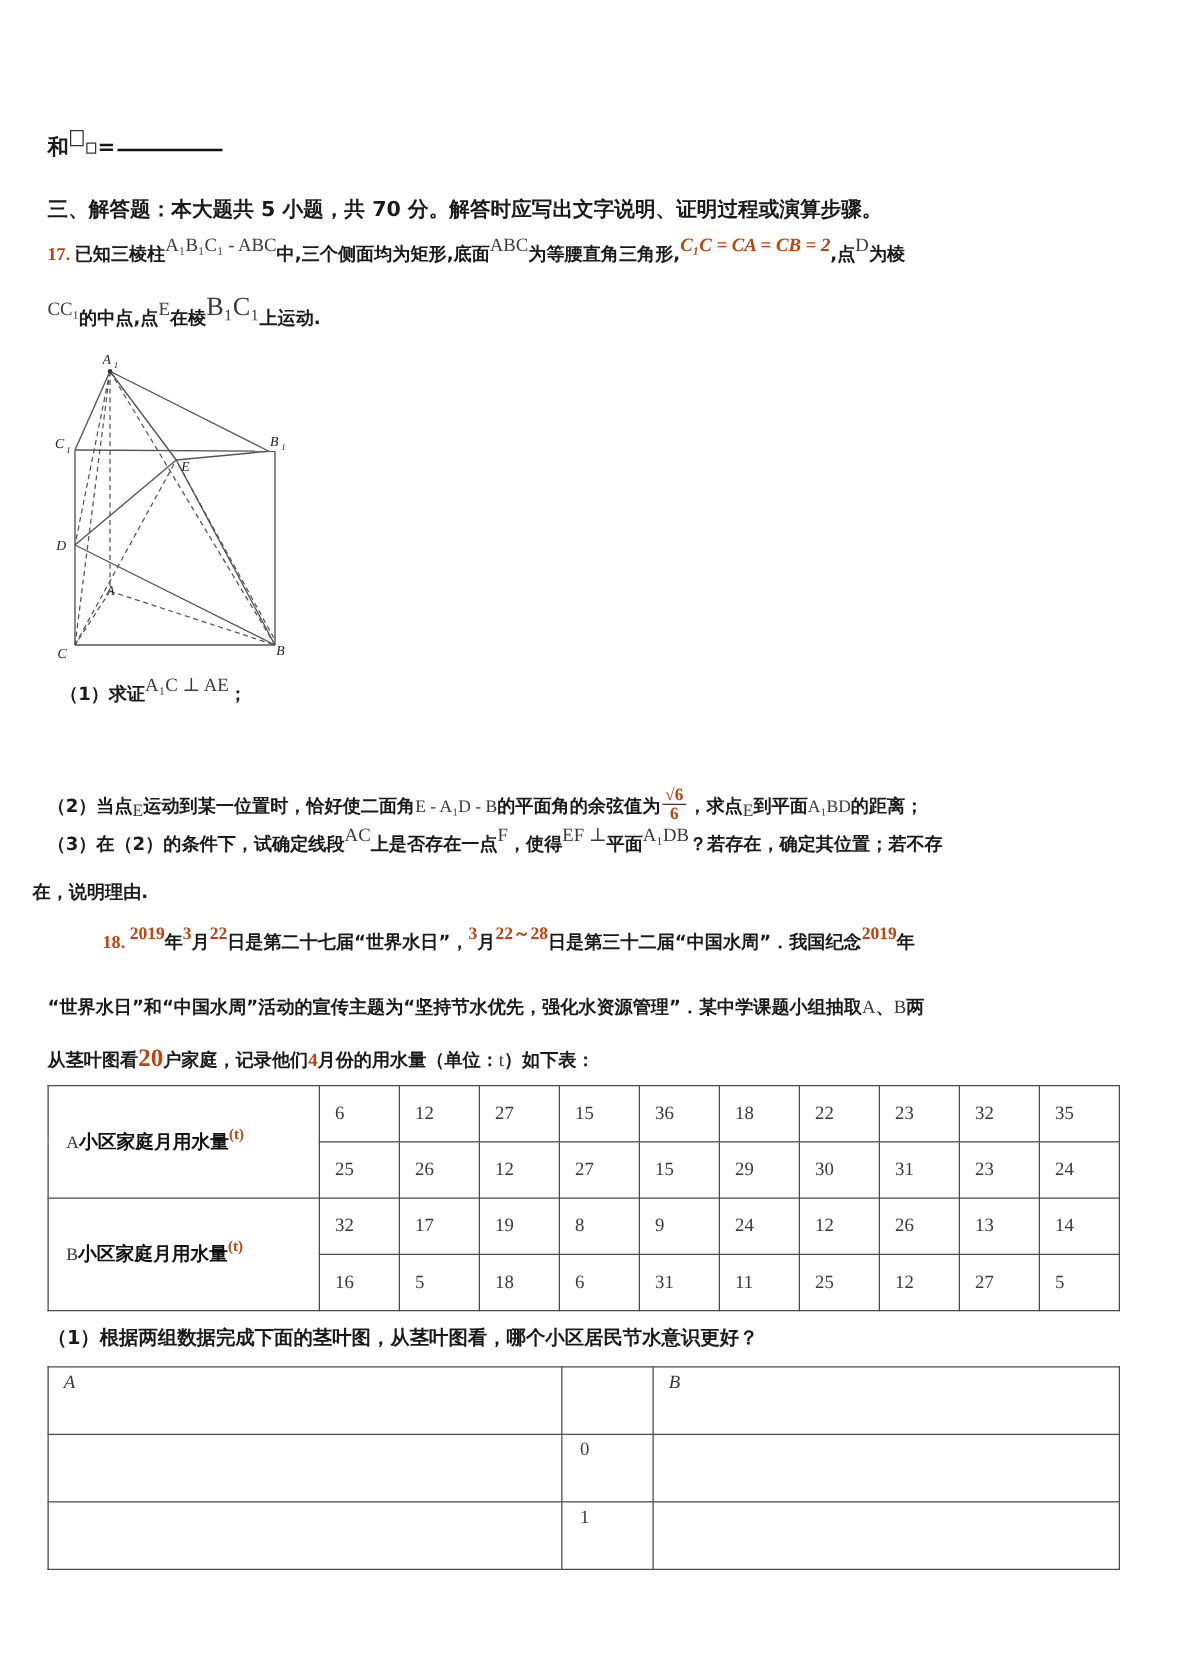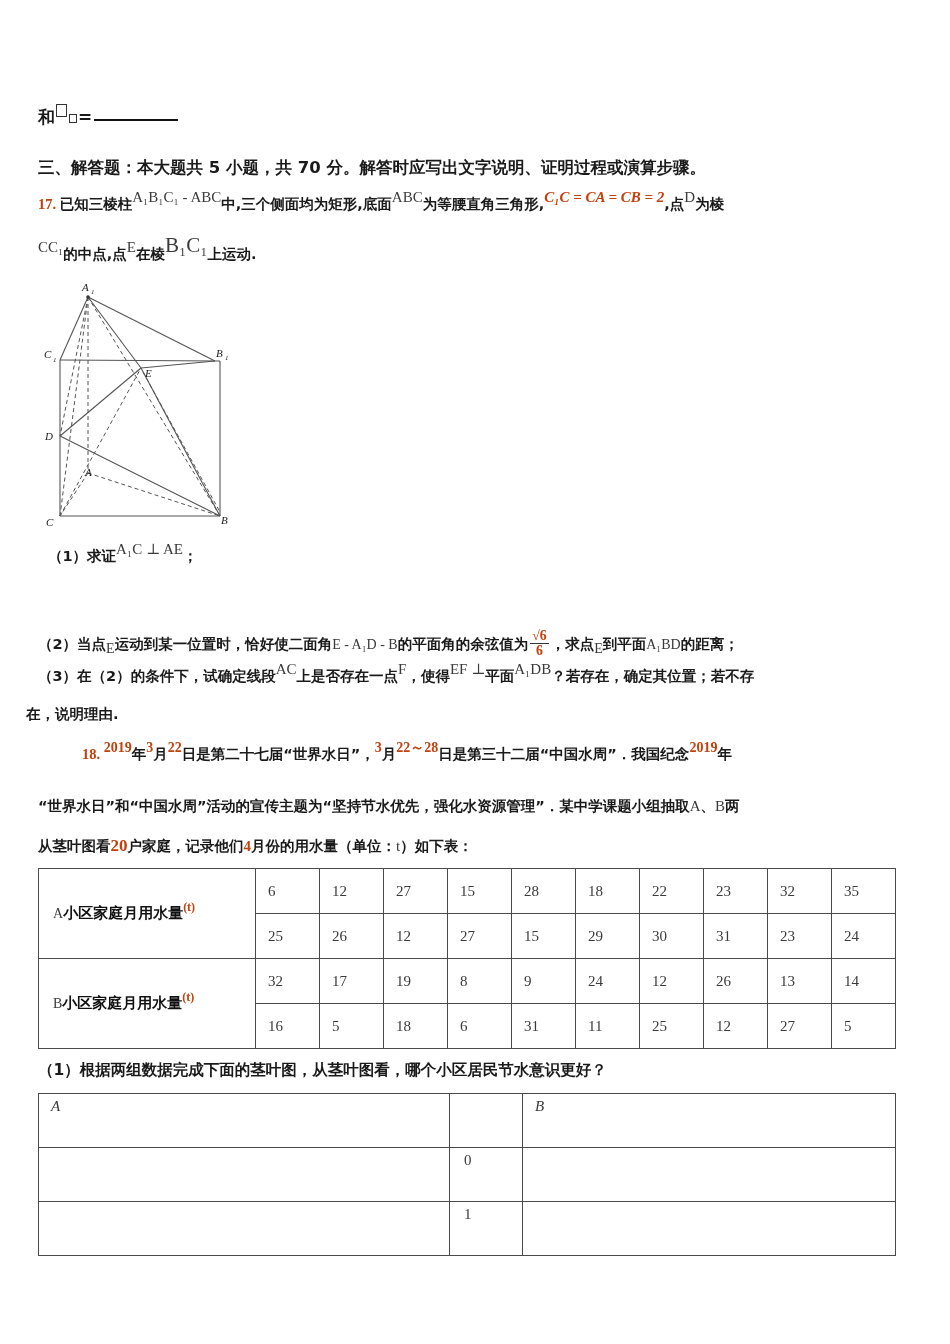--- a/index.html
+++ b/index.html
@@ -273,36 +273,36 @@
   <div class="qtext" id="q18-l1">
     <span class="mathit-num">18.</span>
     <span class="mathit-num up" style="font-size:14px">2019</span><span class="cn">年</span><span class="mathit-num up" style="font-size:14px">3</span><span class="cn">月</span><span class="mathit-num up" style="font-size:14px">22</span><span class="cn">日是第二十七届“世界水日”，</span><span class="mathit-num up" style="font-size:14px">3</span><span class="cn">月</span><span class="mathit-num up" style="font-size:14px">22～28</span><span class="cn">日是第三十二届“中国水周”．我国纪念</span><span class="mathit-num up" style="font-size:14px">2019</span><span class="cn">年</span>
   </div>
 
   <div class="qtext" id="q18-l2">
     <span class="cn">“世界水日”和“中国水周”活动的宣传主题为“坚持节水优先，强化水资源管理”．某中学课题小组抽取</span><span class="mathit" style="font-size:15px">A</span><span class="cn">、</span><span class="mathit" style="font-size:15px">B</span><span class="cn">两</span>
   </div>
 
   <div class="qtext" id="q18-l3">
-    <span class="cn">从茎叶图看</span><span class="mathit-num" style="font-size:17px">20</span><span class="cn">户家庭，记录他们</span><span class="mathit-num" style="font-size:15px">4</span><span class="cn">月份的用水量（单位：</span><span class="mathit" style="font-size:15px">t</span><span class="cn">）如下表：</span>
+    <span class="cn">从茎叶图看</span><span class="mathit-num" style="font-size:20px">20</span><span class="cn">户家庭，记录他们</span><span class="mathit-num" style="font-size:15px">4</span><span class="cn">月份的用水量（单位：</span><span class="mathit" style="font-size:15px">t</span><span class="cn">）如下表：</span>
   </div>
 
   <table id="data-table">
     <tbody>
         <tr>
       <td class="rowlabel" rowspan="2">
         <span class="lbl-inner">
           <span class="mathit" style="font-size:14px">A</span><span class="cn" style="font-size:15px">小区家庭月用水量</span><span class="mathit-num" style="font-size:12px;position:relative;top:-7px">(t)</span>
         </span>
       </td>
       <td>6</td>
       <td>12</td>
       <td>27</td>
       <td>15</td>
-      <td>28</td>
+      <td>36</td>
       <td>18</td>
       <td>22</td>
       <td>23</td>
       <td>32</td>
       <td>35</td>
     </tr>
     <tr>
       <td>25</td>
       <td>26</td>
       <td>12</td>

